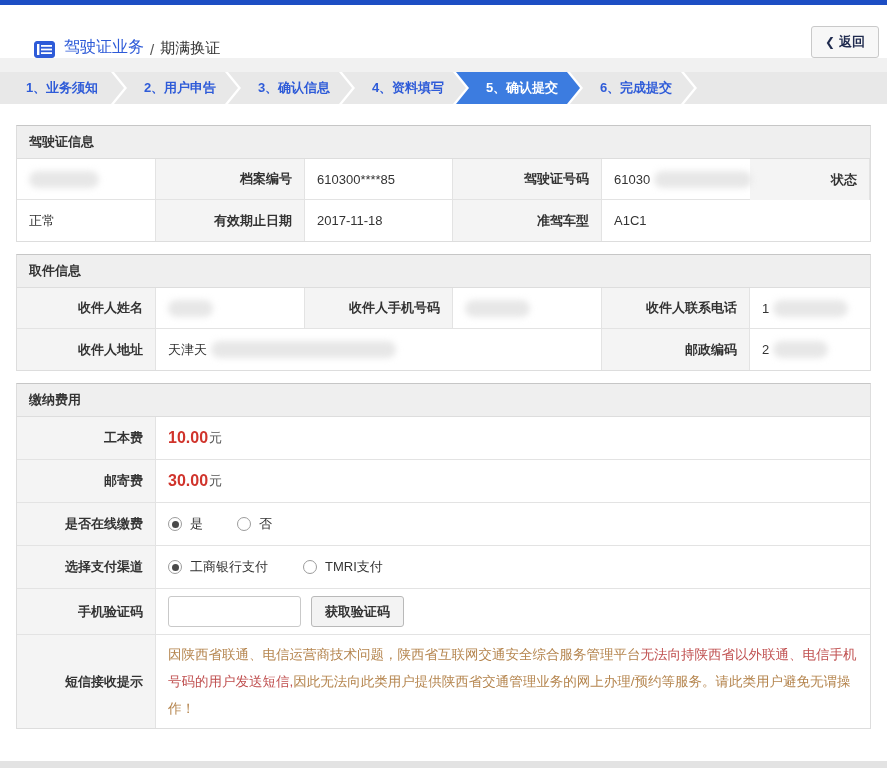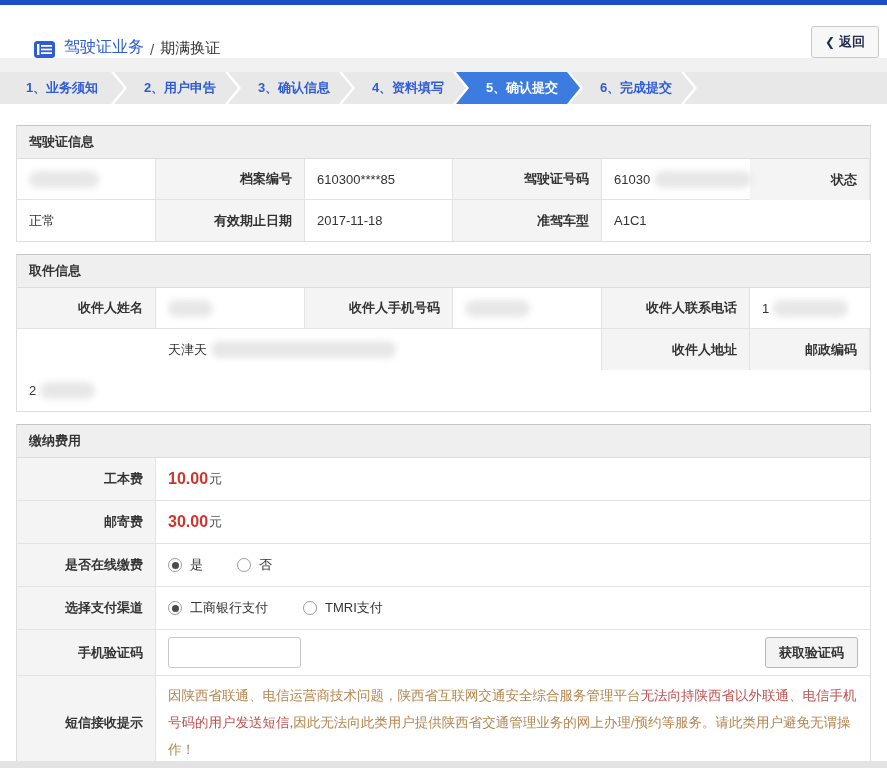--- a/index.html
+++ b/index.html
@@ -63,21 +63,21 @@
   
   .blur { display:inline-block; height:17px; background:#e7e7e7; border-radius:9px; filter:blur(3px); vertical-align:middle; flex:0 0 auto; }
   .b45{width:45px;} .b65{width:65px;} .b70{width:70px;} .b75{width:75px;} .b95{width:98px;} .b55{width:55px;} .b185{width:185px;}
   .ml4{margin-left:4px;}
 
   
   .grid2 { display:grid; grid-template-columns:139px 1fr; }
   .fee-amount { font-size:16px; font-weight:bold; color:var(--fee-red,#d0342c); }
   .fee-unit { font-size:13px; color:#555; margin-left:1px; }
   .h43 { min-height:43px; }
-  .h46 { min-height:46px;justify-content:space-between; }
+  .h46 { min-height:46px; }
   .h64 { min-height:64px; }
 
   
   .radio-group { display:flex; align-items:center; gap:34px; }
   .radio-opt { display:inline-flex; align-items:center; gap:8px; cursor:pointer; font-size:13px; color:#333; }
   .radio {
     width:14px; height:14px; border-radius:50%; border:1px solid #9c9c9c; background:#fff;
     display:inline-flex; align-items:center; justify-content:center; flex:0 0 auto;
   }
   .radio.checked::after { content:""; width:7px; height:7px; border-radius:50%; background:#4a4a4a; }
@@ -175,25 +175,25 @@
       <div class="cell label">收件人手机号码</div>
       <div class="cell">
           <span class="blur b65"></span>
         </div>
       <div class="cell label">收件人联系电话</div>
       <div class="cell c6">
           <span>1</span>
           <span class="blur b75 ml4"></span>
         </div>
 
+      <div class="cell label rlast">收件人地址</div>
       <div class="cell span3 rlast">
           <span>天津天</span>
           <span class="blur b185 ml4"></span>
         </div>
-      <div class="cell label rlast">收件人地址</div>
       <div class="cell label rlast">邮政编码</div>
       <div class="cell c6 rlast">
           <span>2</span>
           <span class="blur b55 ml4"></span>
         </div>
     </div>
   </div>
   <div class="gap12"></div>
 
   <div class="section">

